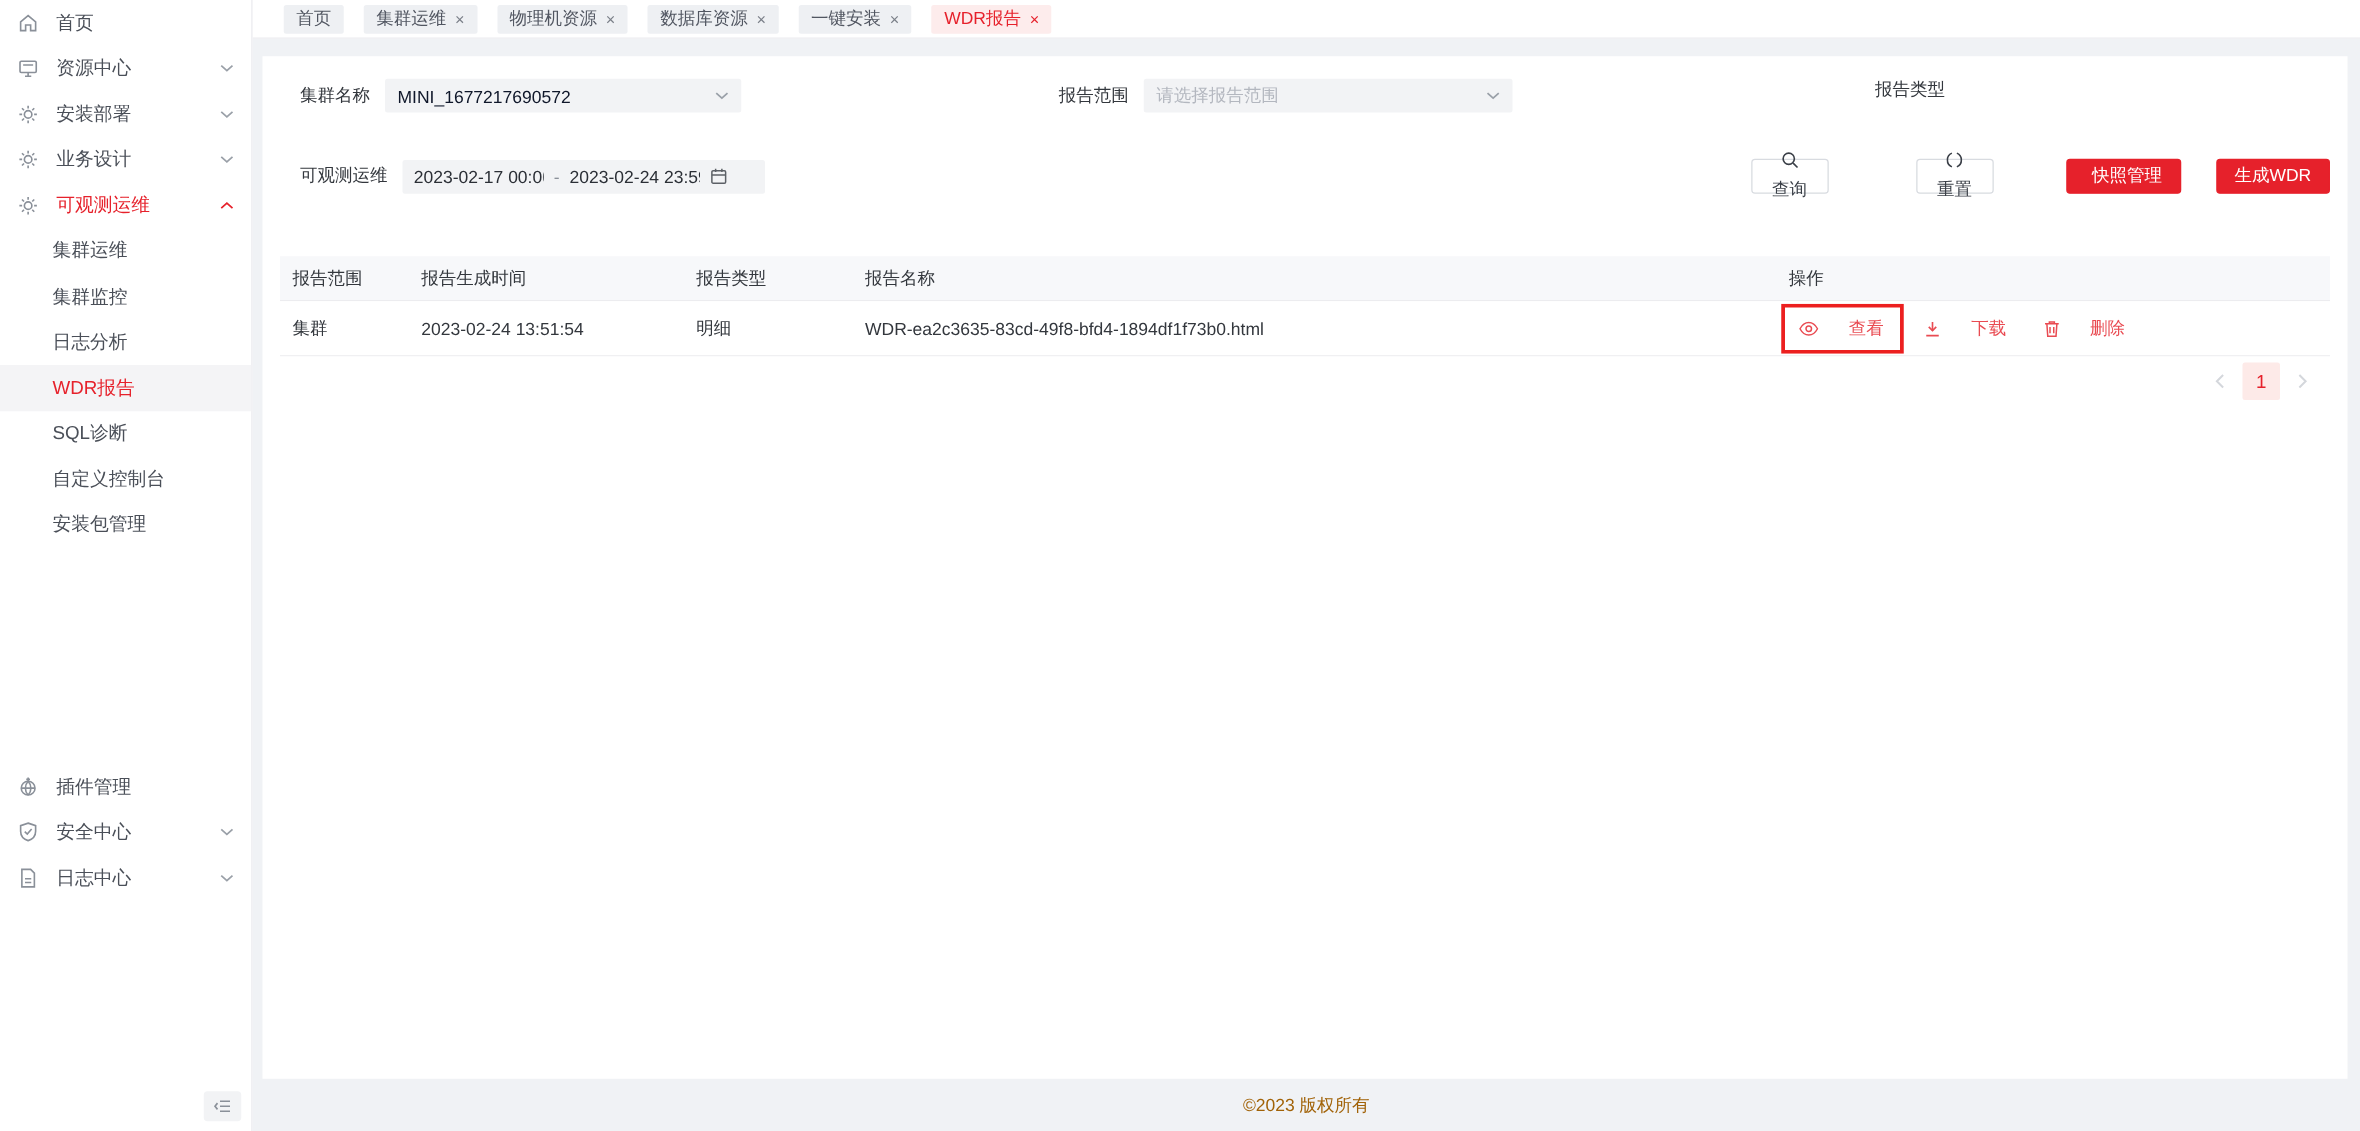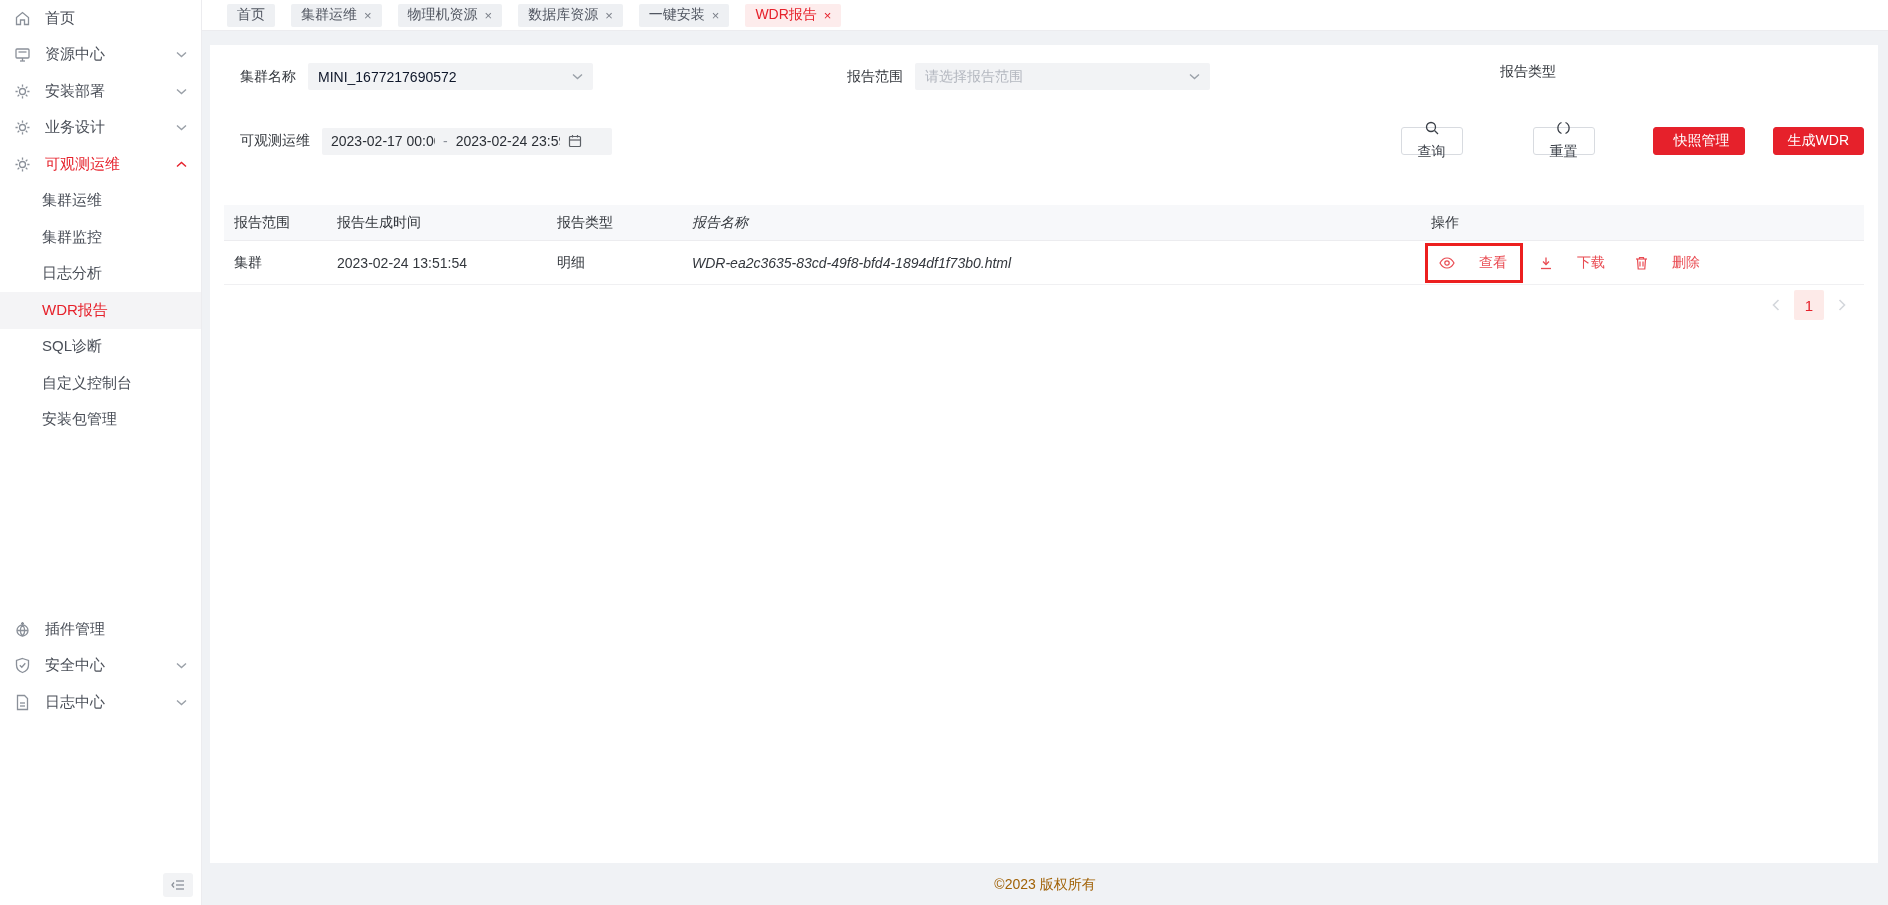--- a/index.html
+++ b/index.html
@@ -96,21 +96,21 @@
   .thead {
     display:flex; background:#f7f8fa; height:36px; align-items:center;
     border-bottom:1px solid #ececef;
   }
   .trow {
     display:flex; height:44px; align-items:center; background:#fff;
     border-bottom:1px solid #f0f0f2;
   }
   .td { padding-left:10px; overflow:hidden; white-space:nowrap; }
   .c1 { width:103px; } .c2 { width:220px; } .c3 { width:135px; }
-  .c4 { width:739px;font-style:italic; } .c5 { width:443px; }
+  .c4 { width:739px; } .c5 { width:443px; }
   .thead .td { color:#33373d; }
   .trow  .td { color:#33373d; }
   .ops { display:flex; align-items:center; }
   .op {
     display:flex; align-items:center; gap:24px; color:#e94b52;
     font-size:14px; cursor:pointer; white-space:nowrap;
   }
   .op + .op { margin-left:30px; }
   .annot {
     border:3px solid #ec1f1f; padding:8px 13px 8px 11px; margin-left:-6px;

